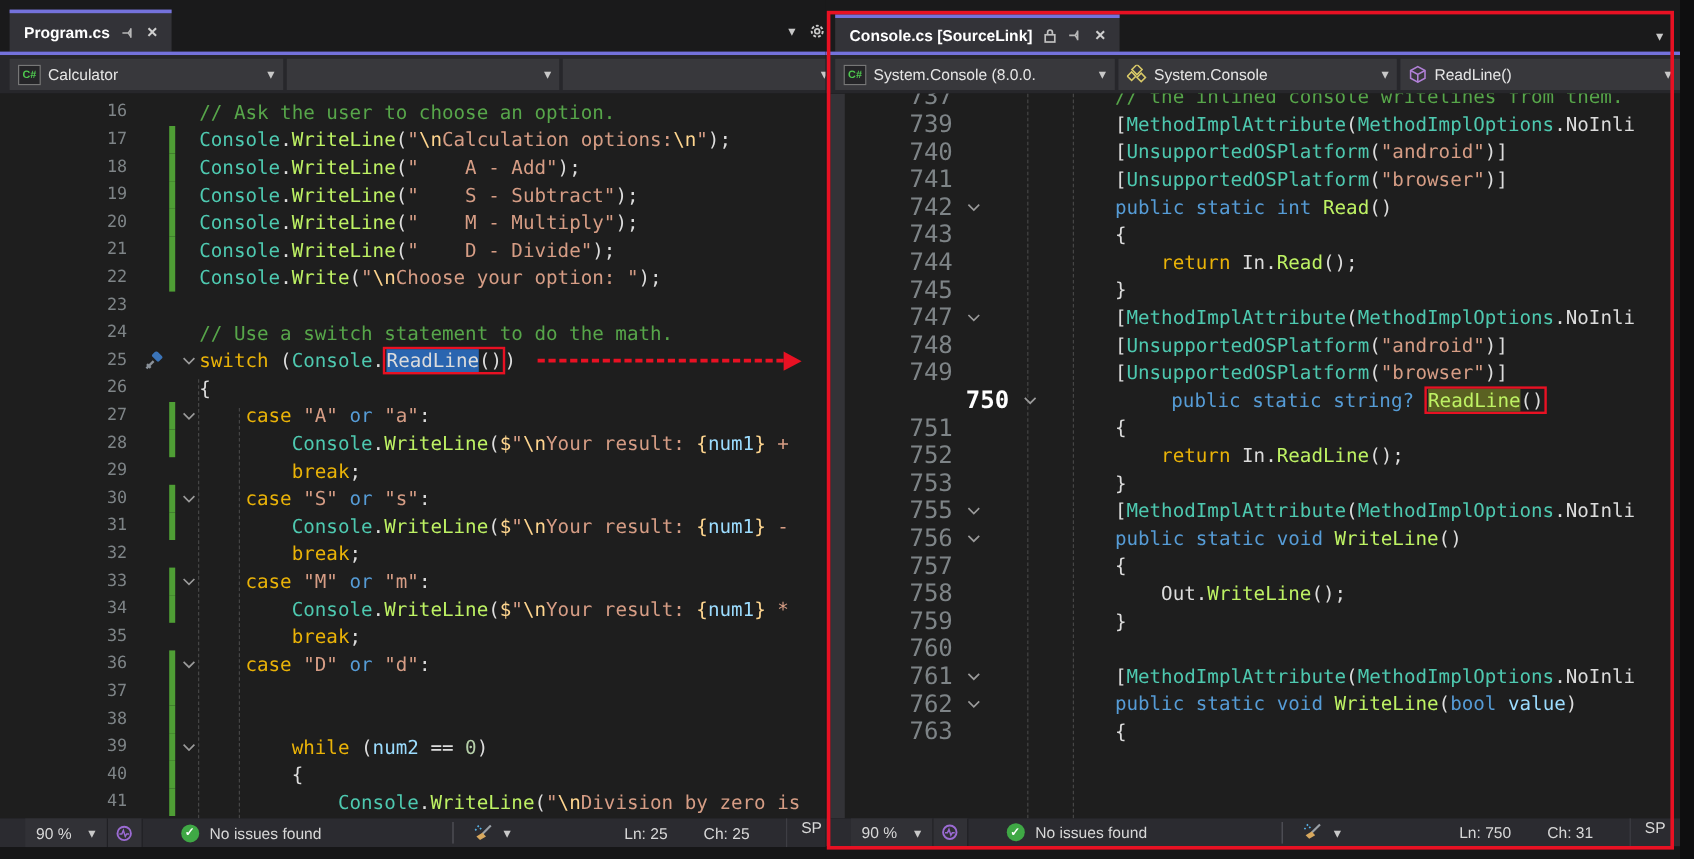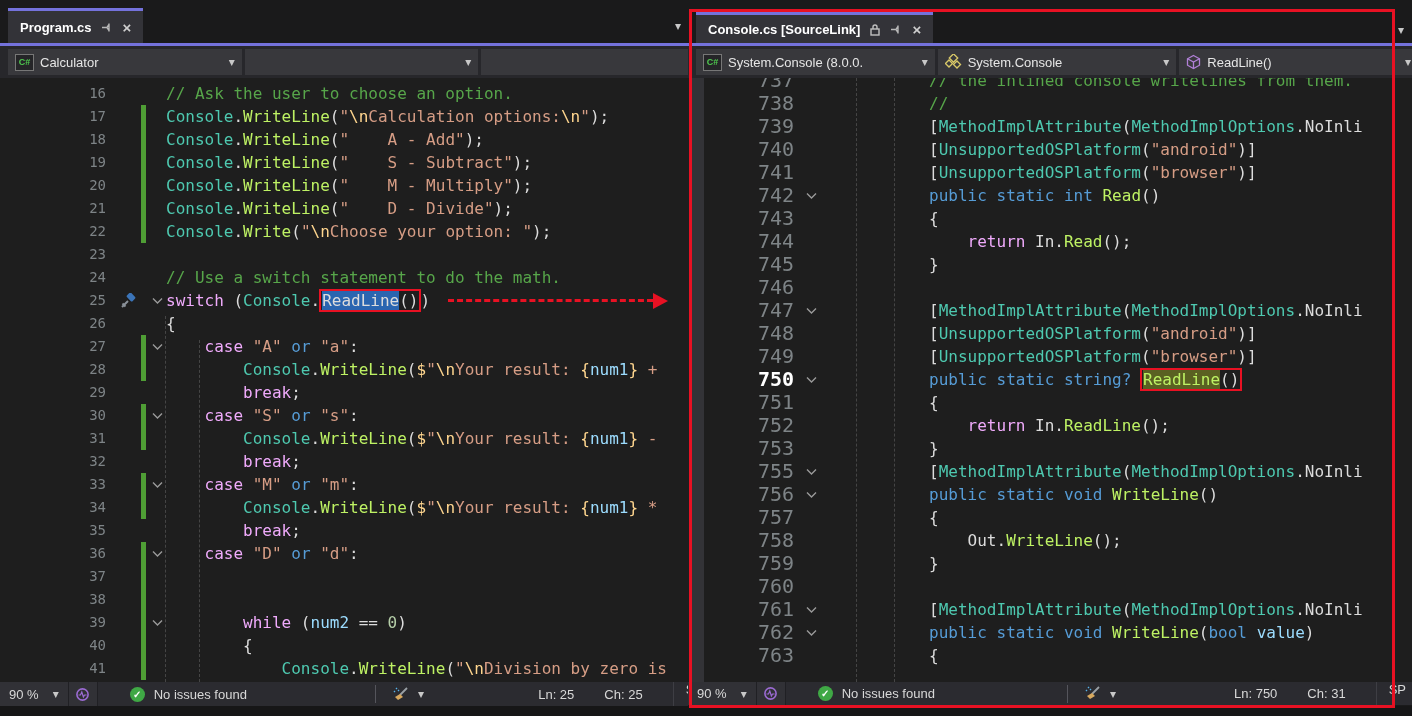--- a/index.html
+++ b/index.html
@@ -1,18 +1,18 @@
 <!DOCTYPE html>
 <html style="--accent-purple: #7472dc; --annotation-red: #e81123; --selection-blue: #2a65b0; --reference-olive: #5a6122; --change-bar-green: #4f9e35; --ok-green: #3fa845;"><head>
 <meta charset="utf-8">
 <style>
   html,body{margin:0;padding:0;background:#0e0e0f;}
   body{width:1412px;height:716px;position:relative;overflow:hidden;
        font-family:"Liberation Sans", sans-serif;color:#dcdcdc;}
-  .pane{position:absolute;top:0;height:716px;background:#1a1a1b;overflow:hidden;padding-left:18px;}
+  .pane{position:absolute;top:0;height:716px;background:#1a1a1b;overflow:hidden;}
   #pane-left{left:0;width:697px;}
   #pane-right{left:688px;width:712px;}
 
   
   .tabstrip{position:absolute;left:0;right:0;height:35px;display:flex;align-items:stretch;}
   #pane-left .tabstrip{top:8px;}
   #pane-right .tabstrip{top:12px;height:31px;}
   .doc-tab{display:inline-flex;align-items:center;gap:9px;margin-left:8px;padding:0 12px;
            background:#333338;border-top:3px solid var(--accent-purple);color:#fff;
            font-size:13px;font-weight:bold;white-space:nowrap;}
@@ -30,21 +30,21 @@
                 color:#4fc94f;font-size:9px;font-weight:bold;display:flex;align-items:center;justify-content:center;}
 
   
   .editor{position:absolute;left:0;right:0;top:78px;height:604px;background:#1e1e1e;overflow:hidden;}
   #pane-left .lines{padding-top:4px;}
   #pane-right .lines{margin-top:-9px;}
   .code-row{height:23px;display:flex;align-items:stretch;position:relative;z-index:1;}
   .ln{font-family:"DejaVu Sans Mono",monospace;color:#7e8487;text-align:right;flex:0 0 auto;line-height:23px;}
   #pane-left .ln{width:106px;font-size:14px;padding-right:8px;}
   #pane-right .ln{width:106px;font-size:20px;}
-  .ln.current{color:#fff;font-weight:bold;}
+  .ln.current{color:#fff;font-weight:bold;margin-left:47px;}
   .icon-slot{flex:0 0 26px;display:flex;align-items:center;justify-content:center;}
   .bar-slot{flex:0 0 8px;position:relative;}
   .bar-slot .bar{position:absolute;left:1px;top:0;bottom:0;width:5px;background:var(--change-bar-green);}
   .chev-slot{display:flex;align-items:center;justify-content:center;color:#9a9a9a;}
   #pane-left .chev-slot{flex:0 0 18px;}
   #pane-right .chev-slot{flex:0 0 34px;}
   .code{font-family:"DejaVu Sans Mono",monospace;white-space:pre;line-height:23px;flex:0 0 auto;display:flex;align-items:center;}
   #pane-left .code{font-size:16px;}
   #pane-right .code{font-size:16px;margin-left:24px;align-items:center;}
   .m-sel{background:var(--selection-blue);color:#eef3f8;}
@@ -54,39 +54,39 @@
   .arrow-dash{width:205px;border-top:3px dashed var(--annotation-red);}
   .arrow-head{width:0;height:0;border-left:15px solid var(--annotation-red);
               border-top:8px solid transparent;border-bottom:8px solid transparent;}
   .guide{position:absolute;top:0;bottom:0;border-left:1px dashed #454545;z-index:0;}
   .glyph-margin{position:absolute;left:4px;top:0;bottom:0;width:12px;background:#333337;}
 
   
   .statusbar{position:absolute;left:0;right:0;top:682px;height:24px;background:#2b2b30;
              display:flex;align-items:center;font-size:13px;color:#d8d8d8;}
   .zoom-box{display:flex;align-items:center;gap:14px;padding:0 9px;height:100%;
-            border-right:1px solid #202024;background:#313136;}
+            border-right:1px solid #202024;background:#313136;margin-left:21px;}
   .health-box{display:flex;align-items:center;justify-content:center;width:28px;height:100%;
               border-right:1px solid #202024;background:#313136;}
   .issues{display:flex;align-items:center;gap:9px;margin-left:32px;}
   .ok-circle{width:15px;height:15px;border-radius:50%;background:var(--ok-green);color:#fff;
              font-size:10px;display:flex;align-items:center;justify-content:center;font-weight:bold;}
   .sb-spacer{flex:1;}
   .sb-divider{width:1px;height:18px;background:#55555c;margin:0 14px;}
   .broom-group{display:flex;align-items:center;gap:8px;}
   .sb-ind{margin-right:30px;white-space:nowrap;}
   .sb-enc{border-left:1px solid #3e3e44;padding:0 12px;height:100%;display:flex;align-items:flex-start;}
   .below-strip{position:absolute;left:0;right:0;top:706px;height:10px;background:#161617;}
 
   
   .red-frame{position:absolute;left:1px;top:9px;width:700px;height:693px;
              border:3px solid var(--annotation-red);z-index:60;pointer-events:none;}
   svg{display:block;}
 </style>
-<style>.c-com{color:#57a64a}.c-kw{color:#569cd6}.c-ctrl{color:#f0abfc}.c-type{color:#4ec9b0}.c-meth{color:#bef264}.c-str{color:#d69d85}.c-esc{color:#ffd68f}.c-num{color:#b5cea8}.c-var{color:#9cdcfe}.c-txt{color:#dcdcdc}</style></head>
+<style>.c-com{color:#57a64a}.c-kw{color:#569cd6}.c-ctrl{color:#eab308}.c-type{color:#4ec9b0}.c-meth{color:#bef264}.c-str{color:#d69d85}.c-esc{color:#ffd68f}.c-num{color:#b5cea8}.c-var{color:#9cdcfe}.c-txt{color:#dcdcdc}</style></head>
 <body>
 
 <div class="pane" id="pane-left">
   <div class="tabstrip">
     <div class="doc-tab">
       <span>Program.cs</span>
       <span>
         <svg width="13" height="13" viewBox="0 0 13 13">
             <path d="M1 6.5 h5 M6 6.5 l2 -3 M6 6.5 l2 3 M8 2.5 v8" stroke="#b8b8b8" stroke-width="1.4" fill="none"></path>
           </svg>
@@ -465,25 +465,20 @@
     <div class="glyph-margin"></div>
     <div class="guide" style="left:168px;top:0;"></div>
     <div class="guide" style="left:206px;top:0;"></div>
     <div class="lines" id="right-editor-lines">
         <div class="code-row">
           <span class="ln">737</span>
           <span class="chev-slot"></span>
           <span class="code"><span class="c-txt">        </span><span class="c-com">// the inlined console writelines from them.</span></span>
         </div>
         <div class="code-row">
-          <span class="ln">738</span>
-          <span class="chev-slot"></span>
-          <span class="code"><span class="c-txt">        </span><span class="c-com">//</span></span>
-        </div>
-        <div class="code-row">
           <span class="ln">739</span>
           <span class="chev-slot"></span>
           <span class="code"><span class="c-txt">        [</span><span class="c-type">MethodImplAttribute</span><span class="c-txt">(</span><span class="c-type">MethodImplOptions</span><span class="c-txt">.NoInli</span></span>
         </div>
         <div class="code-row">
           <span class="ln">740</span>
           <span class="chev-slot"></span>
           <span class="code"><span class="c-txt">        [</span><span class="c-type">UnsupportedOSPlatform</span><span class="c-txt">(</span><span class="c-str">"android"</span><span class="c-txt">)]</span></span>
         </div>
         <div class="code-row">
@@ -507,25 +502,20 @@
         </div>
         <div class="code-row">
           <span class="ln">744</span>
           <span class="chev-slot"></span>
           <span class="code"><span class="c-txt">            </span><span class="c-ctrl">return</span><span class="c-txt"> In.</span><span class="c-meth">Read</span><span class="c-txt">();</span></span>
         </div>
         <div class="code-row">
           <span class="ln">745</span>
           <span class="chev-slot"></span>
           <span class="code"><span class="c-txt">        }</span></span>
-        </div>
-        <div class="code-row">
-          <span class="ln">746</span>
-          <span class="chev-slot"></span>
-          <span class="code"></span>
         </div>
         <div class="code-row">
           <span class="ln">747</span>
           <span class="chev-slot">
             <svg width="11" height="8" viewBox="0 0 11 8">
               <path d="M1 1.5 L5.5 6 L10 1.5" fill="none" stroke="#9a9a9a" stroke-width="1.4"></path>
             </svg>
           </span>
           <span class="code"><span class="c-txt">        [</span><span class="c-type">MethodImplAttribute</span><span class="c-txt">(</span><span class="c-type">MethodImplOptions</span><span class="c-txt">.NoInli</span></span>
         </div>

